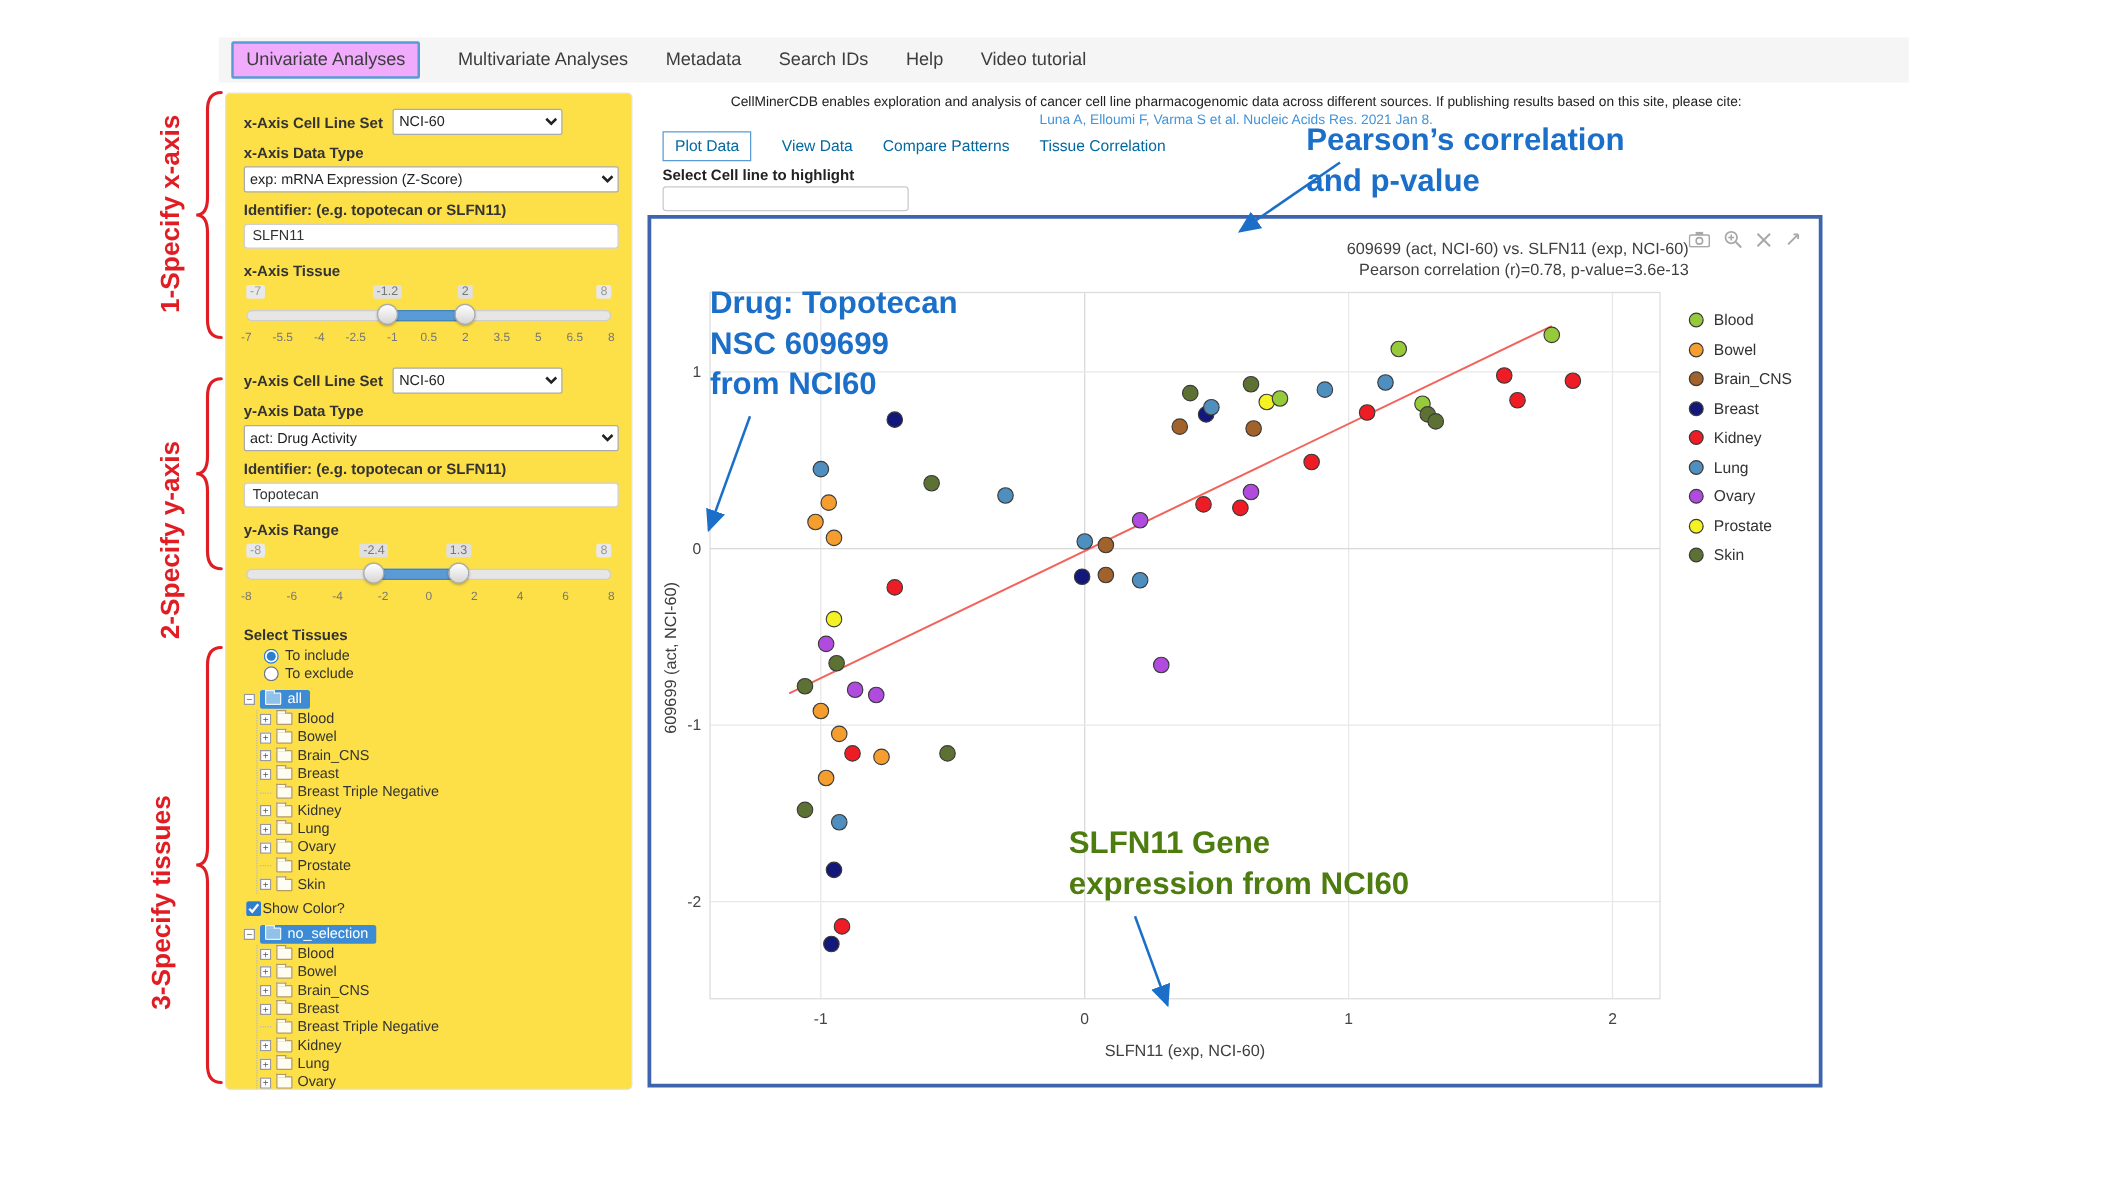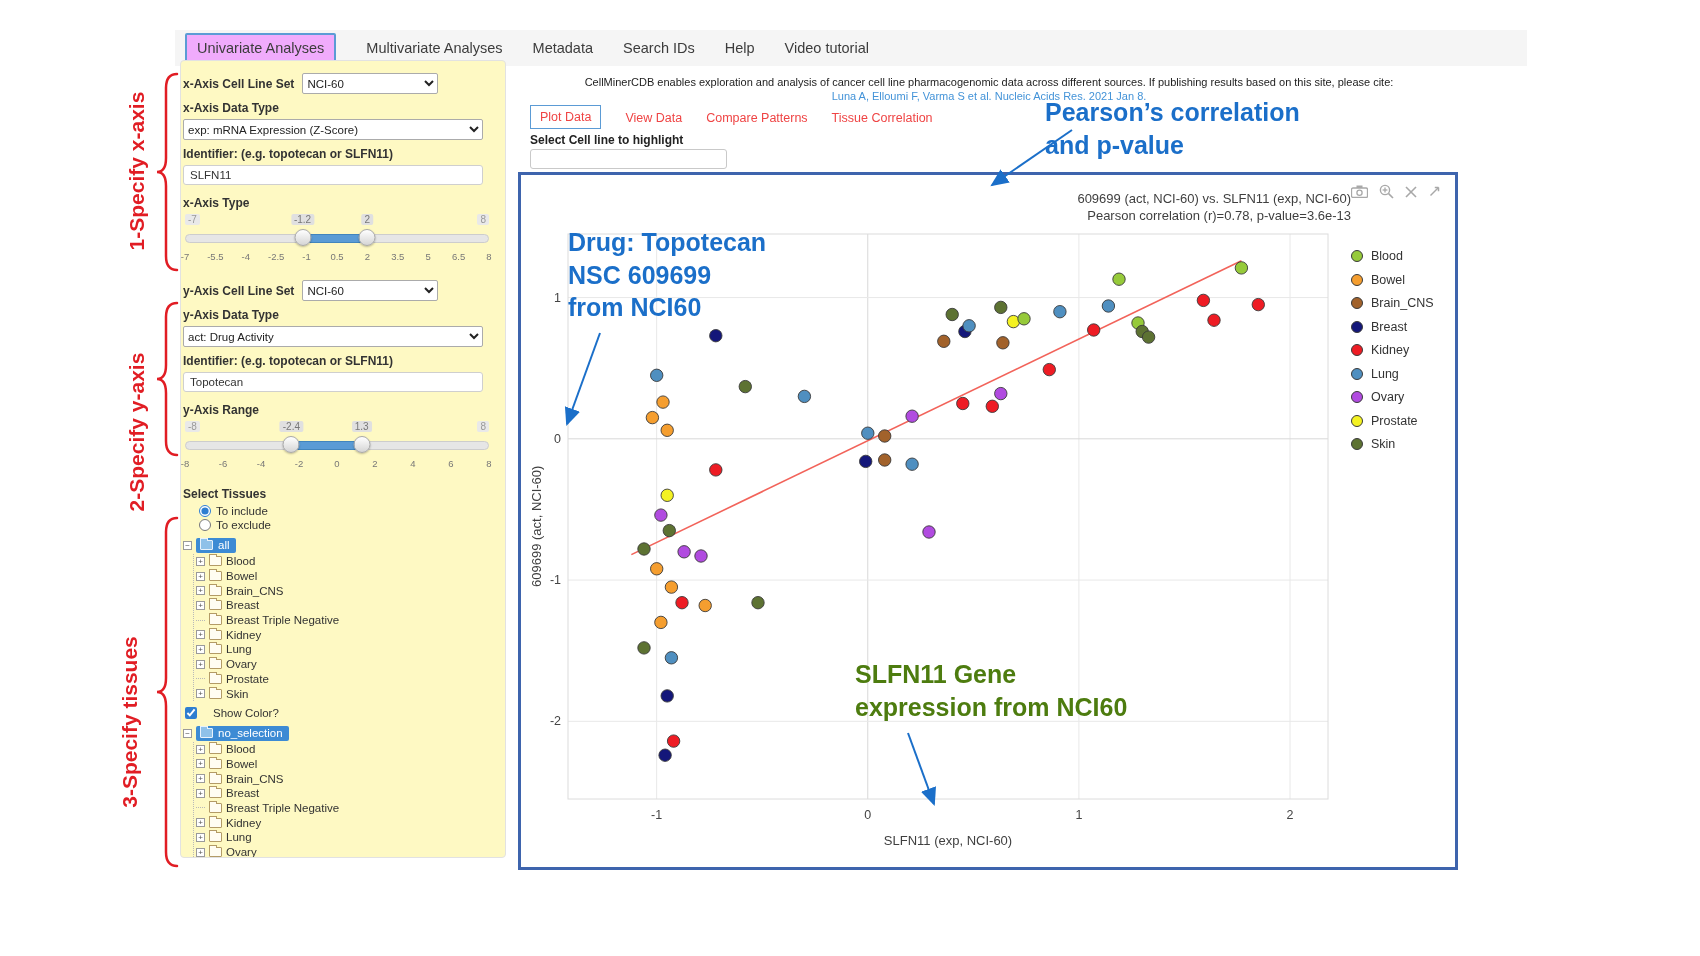--- a/index.html
+++ b/index.html
@@ -6,22 +6,22 @@
   body { font-family:"Liberation Sans", sans-serif; background:#fff; }
   #wrap { position:relative; width:1700px; height:956px; background:#fff; overflow:hidden; }
 
   
   .navbar { position:absolute; left:175px; top:30px; width:1352px; height:36px; background:#f5f5f5;
             display:flex; align-items:center; gap:30px; padding-left:10px; font-size:14.5px; color:#3c3c3c; }
   .nav-item { cursor:pointer; white-space:nowrap; }
   .nav-item.active { border:2px solid #5b9bd5; background:#f0abfc; padding:5px 10px; border-radius:2px; }
 
   
-  .sidebar { position:absolute; left:180px; top:60px; width:326px; height:798px; background:#fef9c3;
-             border:1px solid #e2e2e2; border-radius:4px; padding:12px 12px 6px 2px; font-size:12px; color:#333; overflow:hidden; }
+  .sidebar { position:absolute; left:180px; top:74px; width:326px; height:798px; background:#fde047;
+             border:1px solid #e2e2e2; border-radius:4px; padding:12px 12px 6px 14px; font-size:12px; color:#333; overflow:hidden; }
   .flabel { font-weight:bold; font-size:12px; margin:0 0 4px 0; }
   .inline-row { display:flex; align-items:center; gap:8px; margin-bottom:7px; }
   .inline-row .flabel { margin:0; }
   select.sel { font-size:11.5px; height:21px; border:1px solid #ababab; background:#fff; border-radius:2px; color:#222; }
   select.wide { width:300px; }
   input.txt { width:300px; height:20px; border:1px solid #cfcfcf; border-radius:3px; font-size:11.5px; padding:0 6px; background:#fff; color:#333; margin-bottom:7px; }
 
   
   .irs { position:relative; height:56px; margin:1px 4px 2px 2px; }
   .irs .lim  { position:absolute; top:0; font-size:10px; color:#999; background:#e9e9e9; padding:0 3px; border-radius:2px; }
@@ -41,26 +41,26 @@
   .tree-root-row { display:flex; align-items:center; gap:4px; margin-bottom:1px; }
   .root-label { background:#3d8bd4; color:#fff; padding:1px 6px 2px 4px; border-radius:2px; display:flex; align-items:center; gap:5px; }
   .tree-children { margin-left:10px; border-left:1px dotted #b9b9b9; }
   .tree-row { display:flex; align-items:center; gap:4px; height:14.7px; padding-left:2px; }
   .expander { width:9px; height:9px; border:1px solid #9a9a9a; background:#fff; font-size:8px; line-height:7px; text-align:center; color:#555; flex:none; }
   .dash { width:9px; height:1px; border-top:1px dotted #b9b9b9; flex:none; }
   .folder { width:13px; height:10px; border:1px solid #b39b66; background:#fffdf2; border-radius:1px; position:relative; flex:none; }
   .folder::before { content:""; position:absolute; top:-3px; left:-1px; width:6px; height:2px; border:1px solid #b39b66; border-bottom:none; background:#fffdf2; }
   .folder.blue { background:#8fc1e9; border-color:#e8f2fb; }
   .folder.blue::before { background:#8fc1e9; border-color:#e8f2fb; }
-  .showcolor { display:flex; align-items:flex-start; gap:16px; margin:6px 0 2px 2px; font-size:11.5px; }
+  .showcolor { display:flex; align-items:flex-start; gap:1px; margin:6px 0 2px 2px; font-size:11.5px; }
 
   
   .citation { position:absolute; left:520px; width:938px; text-align:center; font-size:11px; color:#222; }
   .citation.link { color:#4393d8; }
-  .tabs { position:absolute; left:530px; top:105px; display:flex; gap:24px; align-items:flex-end; font-size:12.5px; color:#ef4444; }
+  .tabs { position:absolute; left:530px; top:105px; display:flex; gap:24px; align-items:center; font-size:12.5px; color:#0369a1; }
   .tab { cursor:pointer; padding:4px 0; white-space:nowrap; }
   .tab.active { border:1px solid #5b9bd5; background:#fff; padding:4px 9px; }
   .hl-label { position:absolute; left:530px; top:133px; font-weight:bold; font-size:12px; color:#222; }
   .hl-input { position:absolute; left:530px; top:149px; width:197px; height:20px; border:1px solid #c9c9c9; border-radius:3px; background:#fff; }
 
   
   .plot-box { position:absolute; left:518px; top:172px; width:940px; height:698px; border:3px solid #3e64ad; background:#fff; }
   .plot-title { position:absolute; left:30px; width:800px; text-align:right; font-size:13px; color:#3f3f3f; }
   .modebar { position:absolute; right:14px; top:9px; display:flex; gap:11px; align-items:center; }
   .modebar svg { display:block; }
@@ -97,21 +97,21 @@
       <select class="sel" style="width:136px">
         <option>NCI-60</option>
       </select>
     </div>
     <div class="flabel">x-Axis Data Type</div>
     <select class="sel wide" style="margin-bottom:7px">
       <option>exp: mRNA Expression (Z-Score)</option>
     </select>
     <div class="flabel">Identifier: (e.g. topotecan or SLFN11)</div>
     <input class="txt" value="SLFN11" style="">
-    <div class="flabel" style="margin-top:4px">x-Axis Type</div>
+    <div class="flabel" style="margin-top:4px">x-Axis Tissue</div>
     <div class="irs" id="x-slider">
         <span class="lim" style="left:0">-7</span>
         <span class="lim" style="right:0">8</span>
         <span class="hval" style="left:38.666666666666664%">-1.2</span>
         <span class="hval" style="left:60%">2</span>
         <div class="track"></div>
         <div class="bar" style="left:38.666666666666664%;width:21.333333333333336%"></div>
         <div class="handle" style="left:38.666666666666664%"></div>
         <div class="handle" style="left:60%"></div>
         <div class="tickrow">

